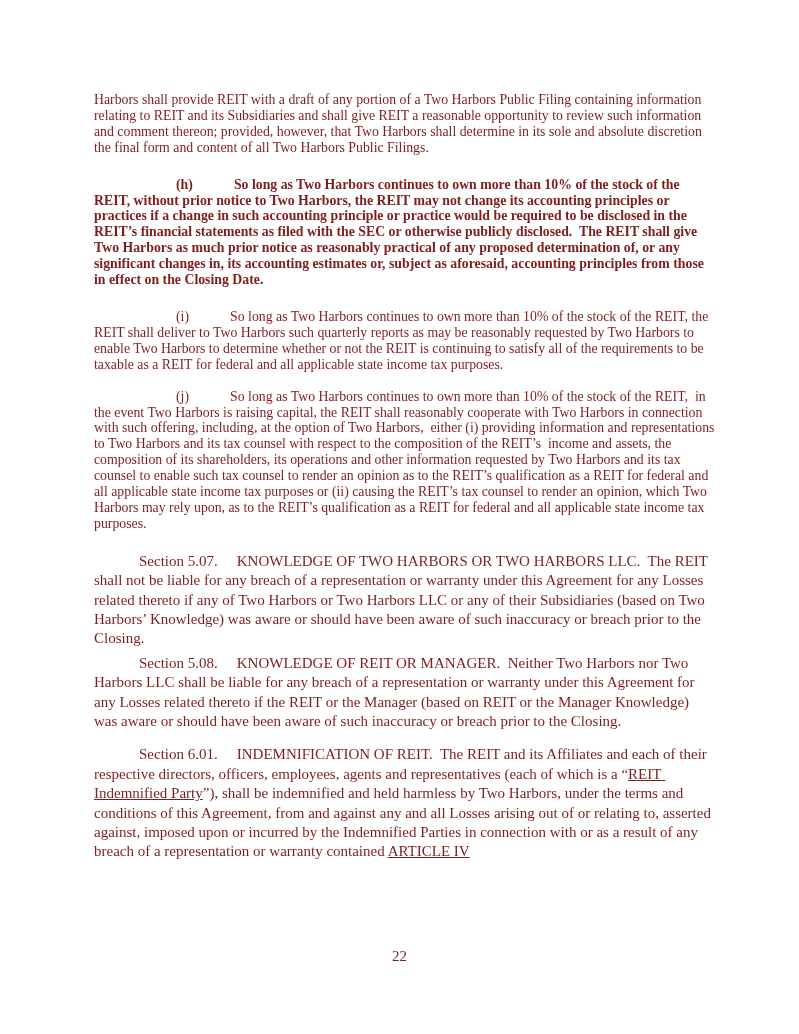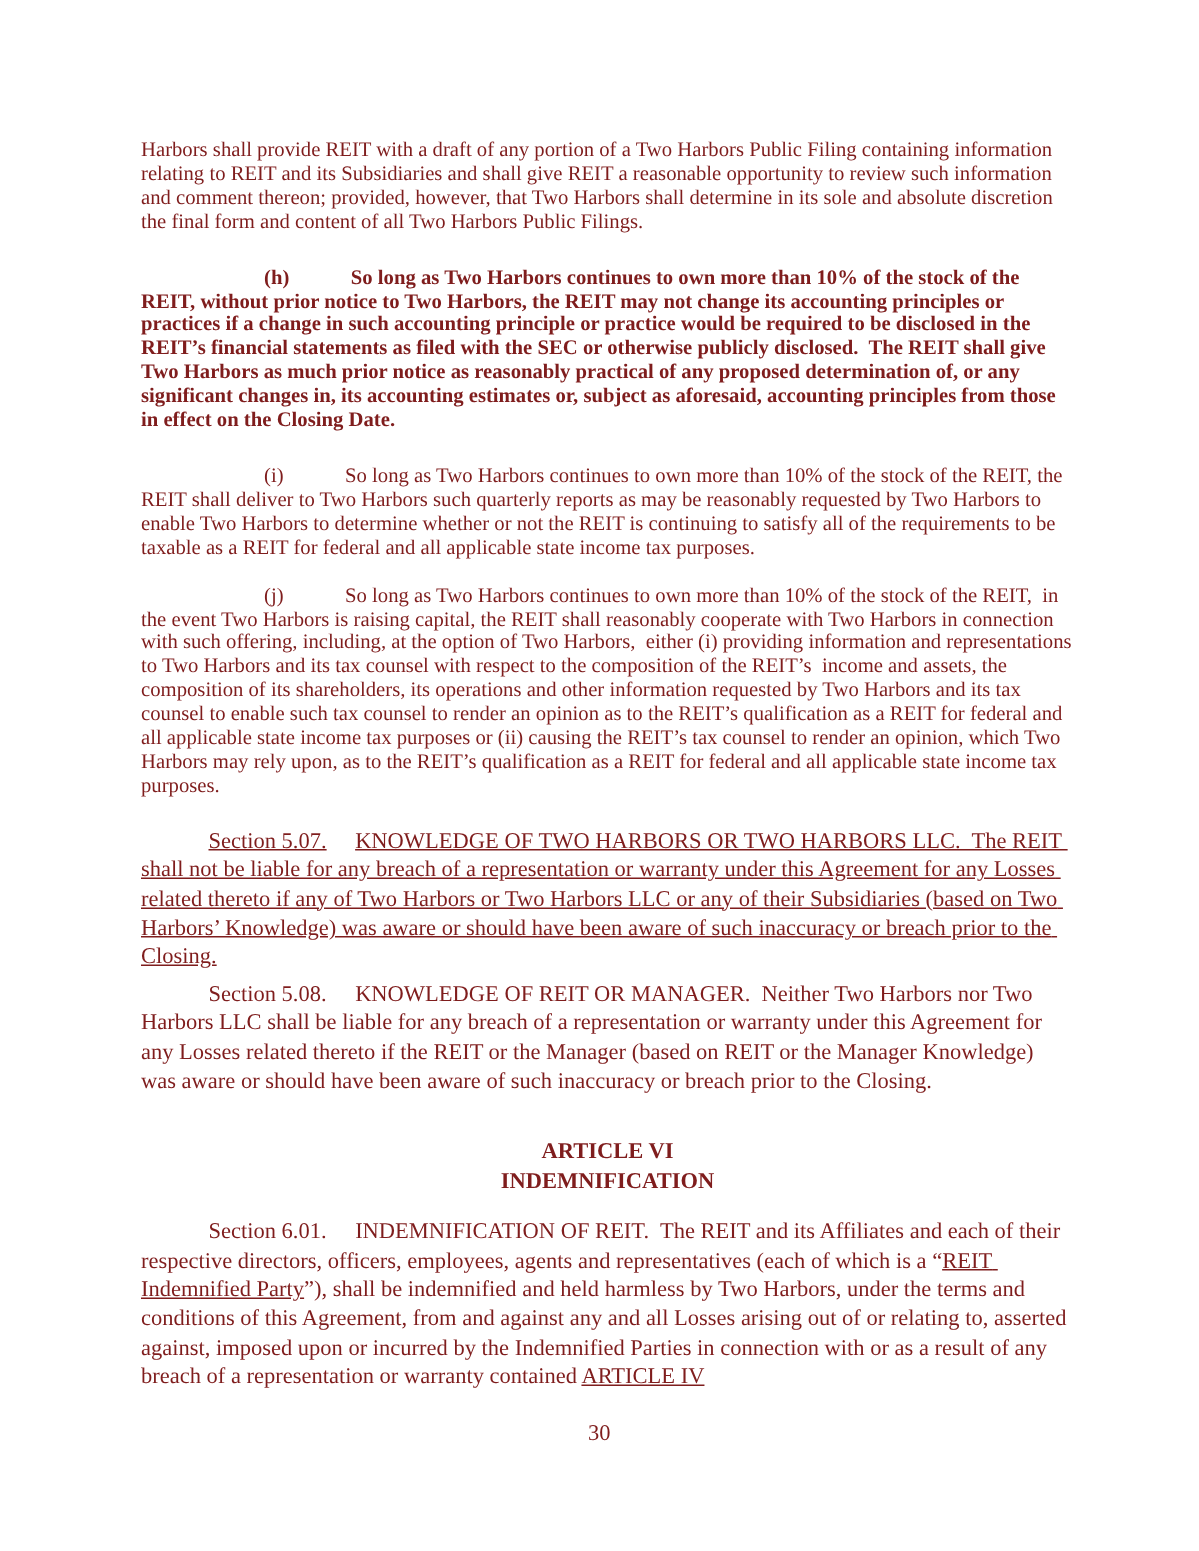--- a/index.html
+++ b/index.html
@@ -26,21 +26,21 @@
   p span { white-space: pre-wrap; }
   .sm { font-size: 13.8px; line-height: 15.9px; }
   .lg { font-size: 15px;   line-height: 19.4px; }
   .indent-sub { text-indent: 82px; }
   .indent-sec { text-indent: 45px; }
   .tab-sm { display: inline-block; width: 41px; white-space: normal; }
   .tab-lg { display: inline-block; width: 19px; white-space: normal; }
   .mt-h   { margin-top: 21px; font-weight: bold; }
   .mt-i   { margin-top: 21px; }
   .mt-j   { margin-top: 16px; }
-  .mt-507 { margin-top: 20px; text-decoration: underline; }
+  .mt-507 { margin-top: 20px; }
   .mt-508 { margin-top: 5px; }
   .article-heading {
     margin-top: 28px;
     font-weight: bold;
     text-align: center;
     font-size: 15px;
     line-height: 19.4px;
   }
   .mt-601 { margin-top: 14px; }
   .u { text-decoration: underline; }
@@ -65,20 +65,19 @@
     <p class="sm indent-sub mt-h"><span class="plabel">(h)</span><span class="tab-sm"></span><span>So long as Two Harbors continues to own more than 10% of the stock of the REIT, without prior notice to Two Harbors, the REIT may not change its accounting principles or practices if a change in such accounting principle or practice would be required to be disclosed in the REIT’s financial statements as filed with the SEC or otherwise publicly disclosed.  The REIT shall give Two Harbors as much prior notice as reasonably practical of any proposed determination of, or any significant changes in, its accounting estimates or, subject as aforesaid, accounting principles from those in effect on the Closing Date.</span></p>
 
     <p class="sm indent-sub mt-i"><span class="plabel">(i)</span><span class="tab-sm"></span><span>So long as Two Harbors continues to own more than 10% of the stock of the REIT, the REIT shall deliver to Two Harbors such quarterly reports as may be reasonably requested by Two Harbors to enable Two Harbors to determine whether or not the REIT is continuing to satisfy all of the requirements to be taxable as a REIT for federal and all applicable state income tax purposes.</span></p>
 
     <p class="sm indent-sub mt-j"><span class="plabel">(j)</span><span class="tab-sm"></span><span>So long as Two Harbors continues to own more than 10% of the stock of the REIT,  in the event Two Harbors is raising capital, the REIT shall reasonably cooperate with Two Harbors in connection with such offering, including, at the option of Two Harbors,  either (i) providing information and representations to Two Harbors and its tax counsel with respect to the composition of the REIT’s  income and assets, the composition of its shareholders, its operations and other information requested by Two Harbors and its tax counsel to enable such tax counsel to render an opinion as to the REIT’s qualification as a REIT for federal and all applicable state income tax purposes or (ii) causing the REIT’s tax counsel to render an opinion, which Two Harbors may rely upon, as to the REIT’s qualification as a REIT for federal and all applicable state income tax purposes.</span></p>
 
     <p class="lg indent-sec mt-507"><span class="plabel">Section 5.07.</span><span class="tab-lg"></span><span>KNOWLEDGE OF TWO HARBORS OR TWO HARBORS LLC.  The REIT shall not be liable for any breach of a representation or warranty under this Agreement for any Losses related thereto if any of Two Harbors or Two Harbors LLC or any of their Subsidiaries (based on Two Harbors’ Knowledge) was aware or should have been aware of such inaccuracy or breach prior to the Closing.</span></p>
 
     <p class="lg indent-sec mt-508"><span class="plabel">Section 5.08.</span><span class="tab-lg"></span><span>KNOWLEDGE OF REIT OR MANAGER.  Neither Two Harbors nor Two Harbors LLC shall be liable for any breach of a representation or warranty under this Agreement for any Losses related thereto if the REIT or the Manager (based on REIT or the Manager Knowledge) was aware or should have been aware of such inaccuracy or breach prior to the Closing.</span></p>
 
-    <p class="article-heading"><span>ARTICLE VI</span><br><span>INDEMNIFICATION</span></p>
 
     <p class="lg indent-sec mt-601"><span class="plabel">Section 6.01.</span><span class="tab-lg"></span><span><span>INDEMNIFICATION OF REIT.  The REIT and its Affiliates and each of their respective directors, officers, employees, agents and representatives (each of which is a “</span><span class="u">REIT Indemnified Party</span><span>”), shall be indemnified and held harmless by Two Harbors, under the terms and conditions of this Agreement, from and against any and all Losses arising out of or relating to, asserted against, imposed upon or incurred by the Indemnified Parties in connection with or as a result of any breach of a representation or warranty contained </span><span class="u">ARTICLE IV</span></span></p>
 
   </div>
 
-  <div class="page-number">30</div>
+  <div class="page-number">22</div>
 </div>
 
 </body></html>

